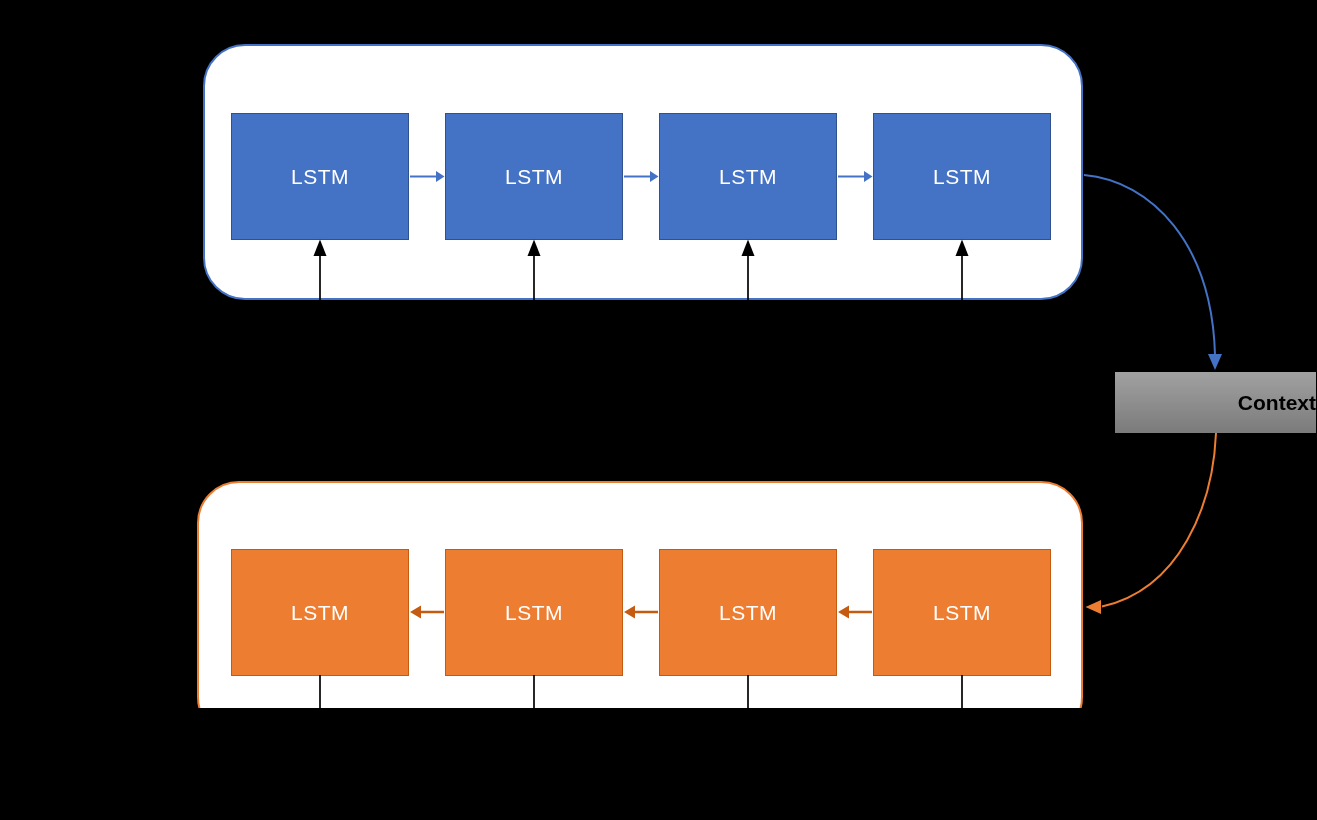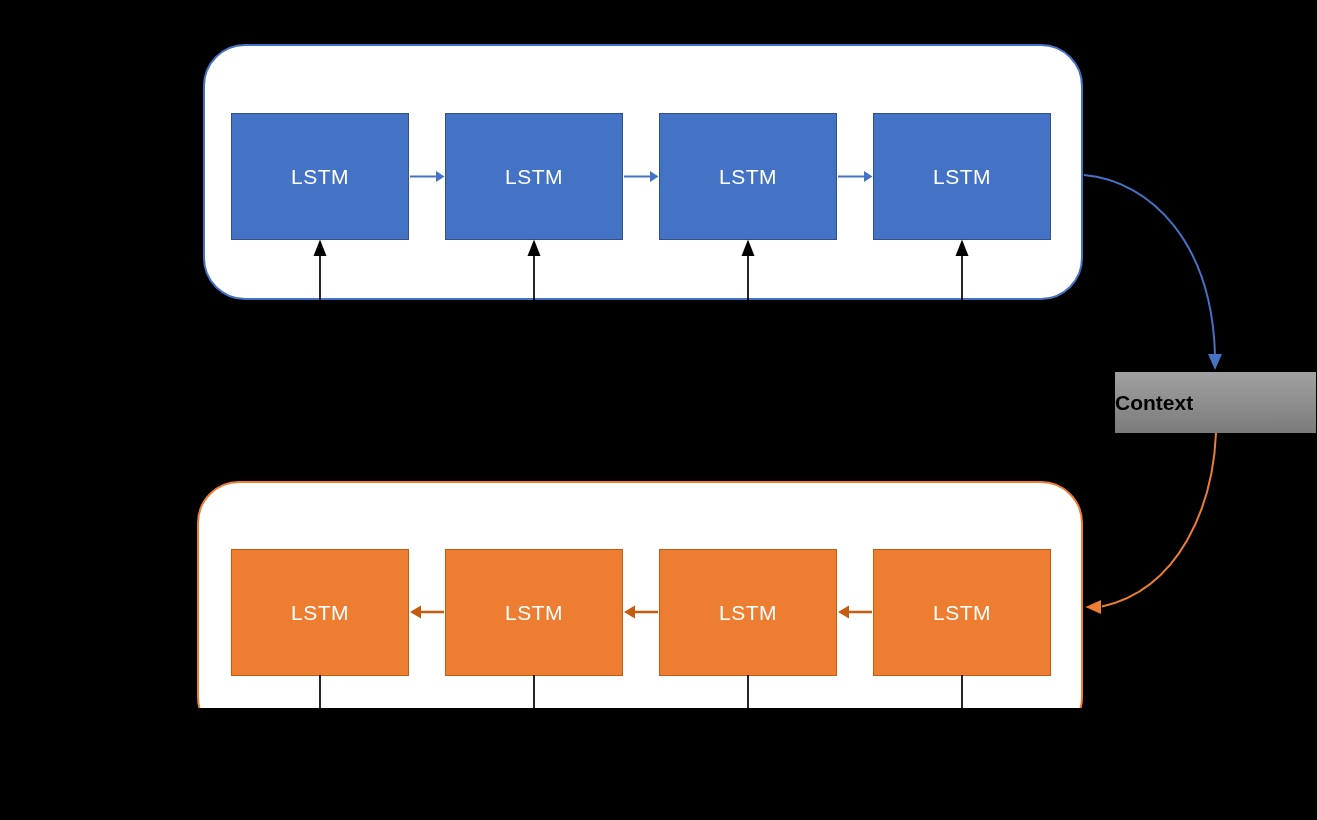--- a/index.html
+++ b/index.html
@@ -56,21 +56,21 @@
   .pos-c2 { left: 445px; }
   .pos-c3 { left: 659px; }
   .pos-c4 { left: 873px; }
   .context-box {
     position: absolute;
     left: 1115px; top: 372px;
     width: 201px; height: 61px;
     background: linear-gradient(180deg, var(--context-fill-top, #A1A1A1), var(--context-fill-bottom, #7B7B7B));
     display: flex;
     align-items: center;
-    justify-content: flex-start;
+    justify-content: flex-end;
     color: var(--context-text, #000);
     font-size: 21px;
     font-weight: bold;
   }
   svg.overlay {
     position: absolute;
     left: 0; top: 0;
     pointer-events: none;
   }
   .enc-flow { stroke: var(--encoder-accent, #4472C4); stroke-width: 2; fill: none; }

